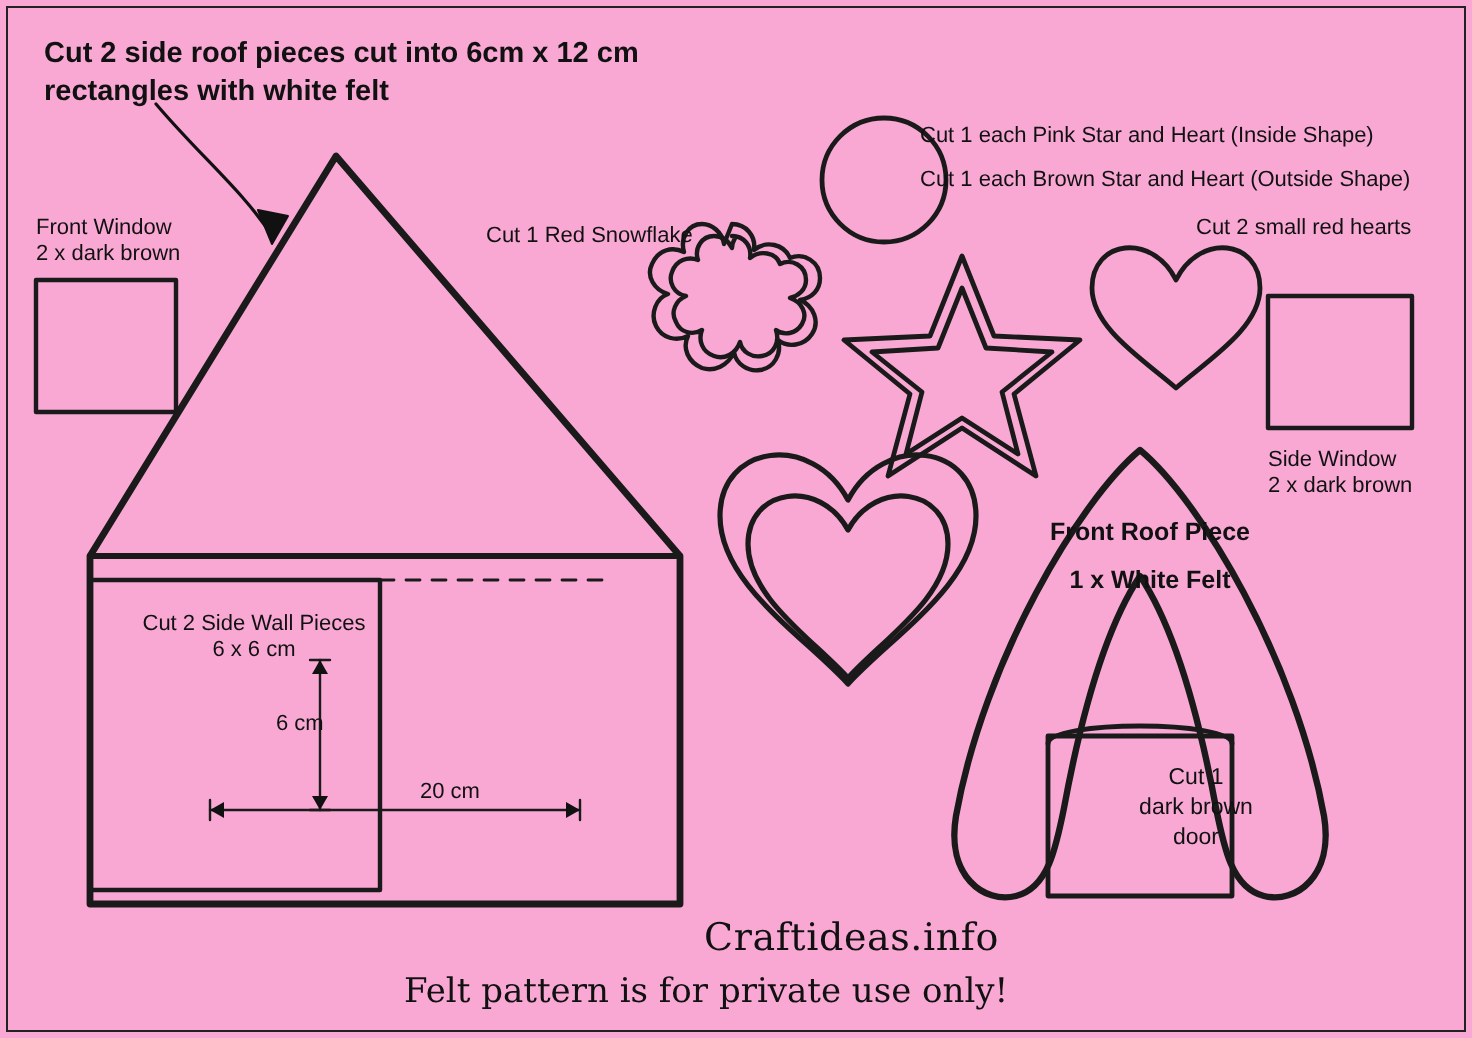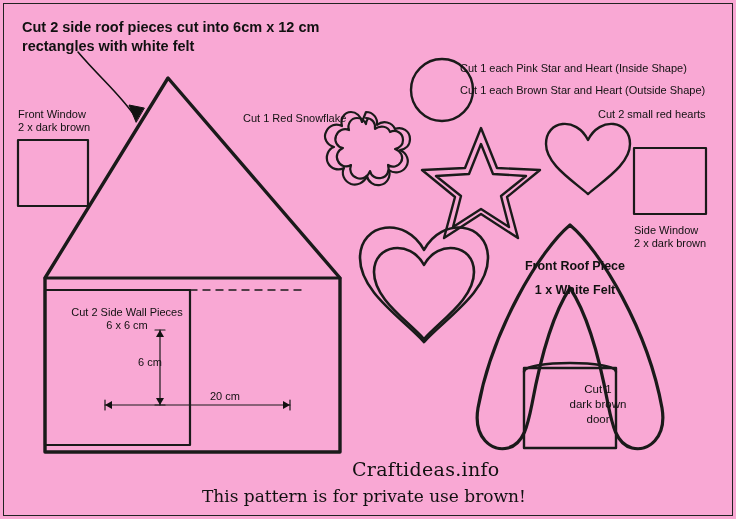--- a/index.html
+++ b/index.html
@@ -219,15 +219,15 @@
   <div class="roof-label" style="left:500px; top:254px; width:150px;">Front Roof Piece
 1 x White Felt</div>
 
   <div class="door-label" style="left:552px; top:382px; width:92px;">Cut 1
 dark brown
 door</div>
 
 
   <div class="brand" style="left:304px; top:458px;margin-left:48px;">Craftideas.info</div>
 
-  <div class="footer-note" style="left:202px; top:486px;">This pattern is for private use brown!</div>
+  <div class="footer-note" style="left:202px; top:486px;">Felt pattern is for private use only!</div>
 
 </div>
 
 </body></html>

